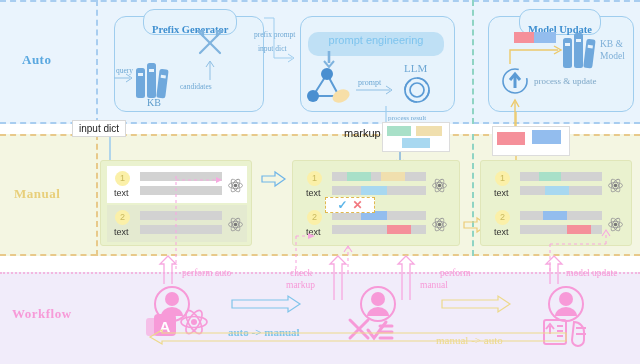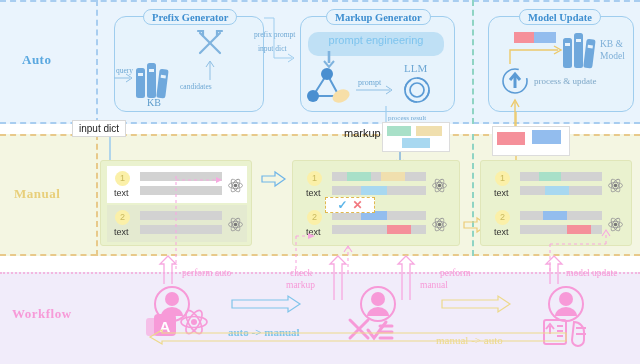--- a/index.html
+++ b/index.html
@@ -18,21 +18,21 @@
 
   
   .vdiv{position:absolute;border-left:2px dashed #a8cdf0;}
   .vdiv-b{border-left:2px dashed #8fd4c4;}
 
   
   .panel{position:absolute;box-sizing:border-box;border:1.4px solid #9fcdee;
          border-radius:12px;background:#e7f3fc;}
   .panel-title{position:absolute;box-sizing:border-box;border:1.4px solid #9fcdee;
          border-radius:11px;background:#e7f3fc;color:#3f8fd0;font-weight:bold;
-         font-size:10.5px;text-align:center;line-height:15px;height:16px;white-space:nowrap;padding:0 8px;}
+         font-size:10.5px;text-align:center;line-height:15px;height:16px;white-space:nowrap;padding:12px 8px;}
 
   .tiny{position:absolute;font-size:7.5px;color:#6fa8d4;white-space:nowrap;}
   .cap{position:absolute;font-size:8.5px;color:#7fb0d8;white-space:nowrap;}
 
   
   .pill{position:absolute;border-radius:10px;background:#bfe0f5;color:#7ec4ee;
         font-size:11px;font-family:"Liberation Sans",sans-serif;text-align:center;
         line-height:16px;white-space:nowrap;padding:0 7px;height:24px;}
 
   
@@ -120,21 +120,20 @@
   </svg>
 
   <div class="tiny" style="left:254px;top:30px;">prefix prompt</div>
   <div class="tiny" style="left:258px;top:44px;">input dict</div>
   <svg style="left:264px;top:16px;width:44px;height:45px;">
     <path d="M0,2 L10,2 L10,42 L28,42" stroke="#9fcdee" stroke-width="1" fill="none"></path>
     <path d="M24,38 L30,42 L24,46" stroke="#9fcdee" stroke-width="1" fill="none"></path>
   </svg>
 
   <div class="panel" style="left:300px;top:16px;width:155px;height:96px;"></div>
-  <div class="panel-title" style="left:326px;top:9px;">Markup Generator</div>
 
   <div class="pill" style="left:308px;top:32px;width:122px;">prompt engineering</div>
   <svg style="left:322px;top:50px;width:14px;height:18px;">
     <path d="M7,1 L7,13" stroke="#7fb3de" stroke-width="2.6" fill="none"></path>
     <path d="M2,11 L7,17 L12,11" stroke="#7fb3de" stroke-width="2" fill="none"></path>
   </svg>
 
   <svg style="left:305px;top:64px;width:48px;height:42px;">
     <path d="M22,10 L8,32 M22,10 L34,32 M8,32 L34,32" stroke="#5b9bd5" stroke-width="2" fill="none"></path>
     <ellipse cx="36" cy="32" rx="9" ry="6" fill="#f7dfa8" transform="rotate(-25 36 32)"></ellipse>

